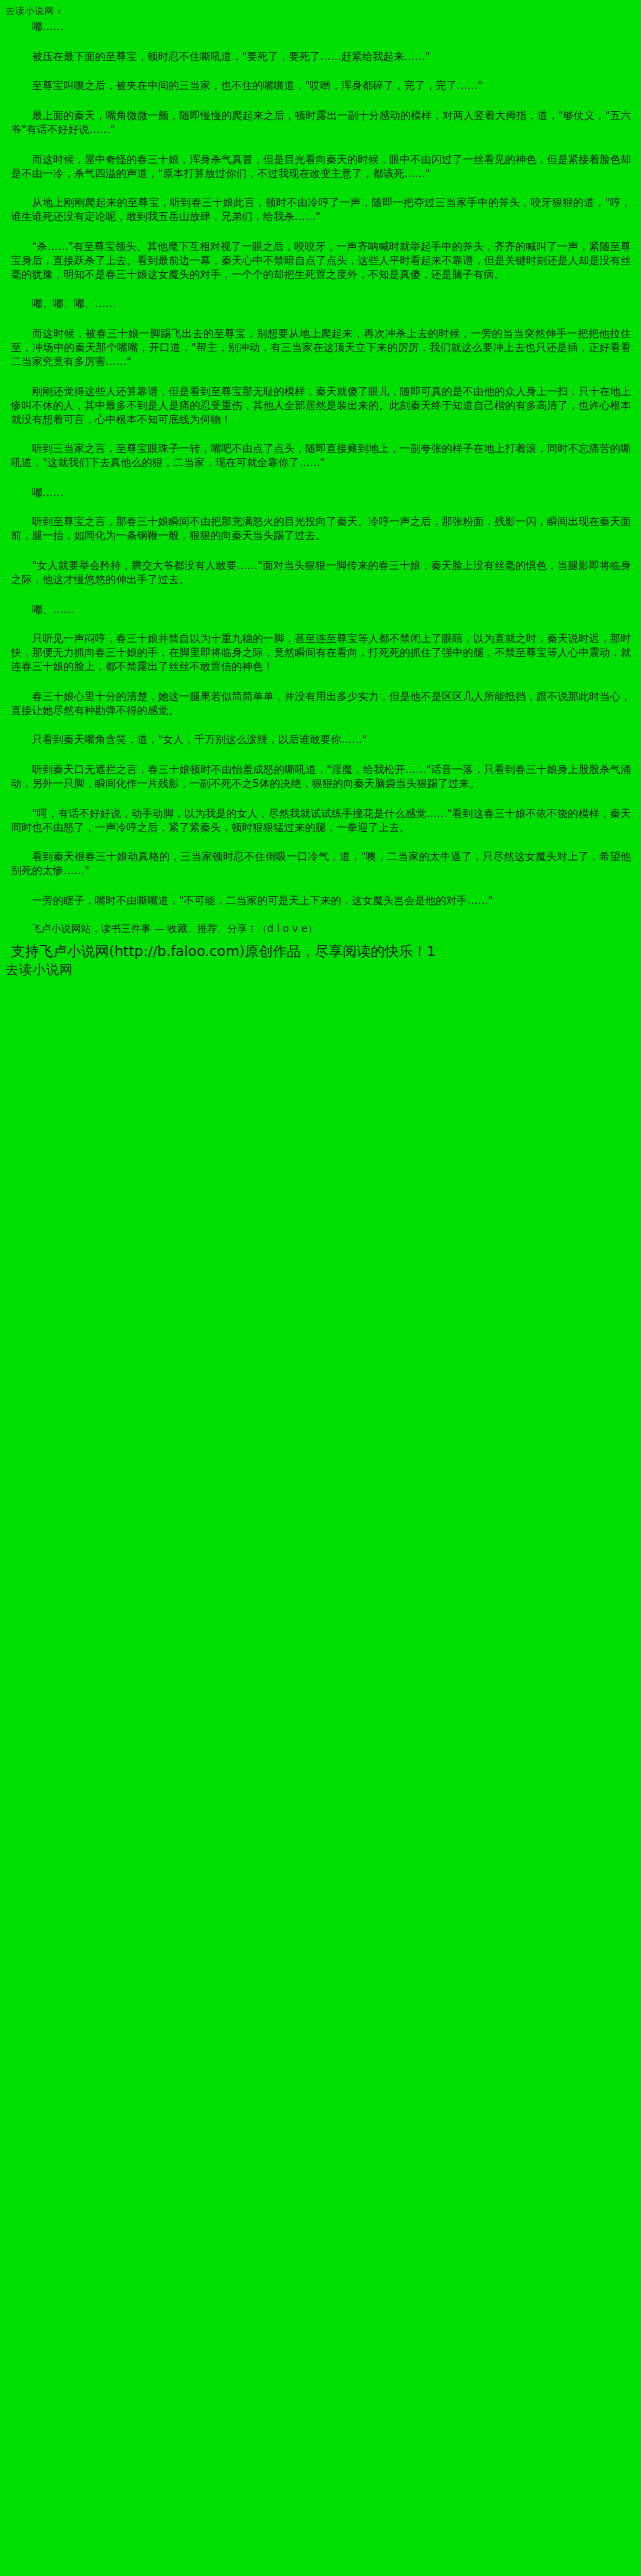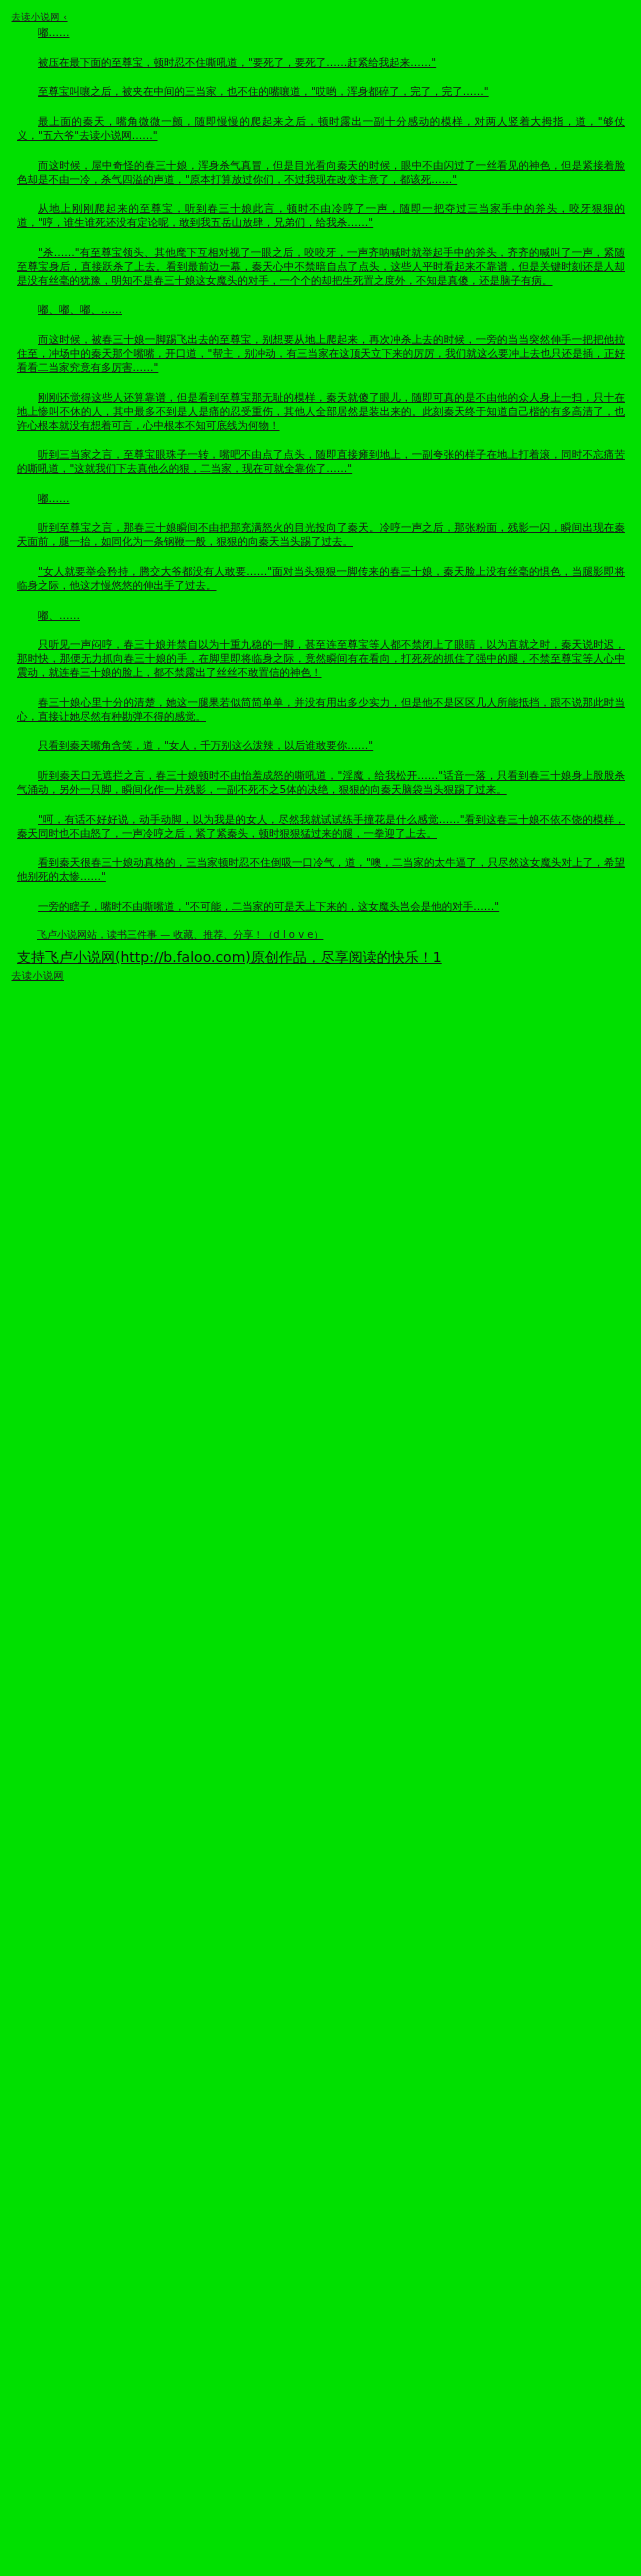--- a/index.html
+++ b/index.html
@@ -12,23 +12,22 @@
     font-family: "DejaVu Sans", "Liberation Sans", sans-serif;
     color: #1a1a1a;
     font-size: 10px;
     line-height: 13.8px;
   }
   .page {
     width: 642px;
     min-height: 2576px;
     position: relative;
     background: #00e000;
-    padding: 6px;
+    padding: 0;
     box-sizing: border-box;
-    text-decoration: underline;
   }
   .topbar {
     font-size: 9.2px;
     color: #222;
     padding: 3.7px 5.5px 1.8px 5.5px;
     letter-spacing: 0.5px;
   }
   .content {
     padding: 0 11px 0 11px;
   }
@@ -54,38 +53,38 @@
     color: #101010;
     text-indent: 0;
   }
   .siteid {
     font-size: 10px;
     color: #0a0a0a;
     margin: 5.5px 0 1.8px 0;
     letter-spacing: 0.3px;
   }
   .bottombar {
-    font-size: 10px;
+    font-size: 13px;
     color: #222;
     padding: 1.8px 5.5px 5.5px 5.5px;
     letter-spacing: 0.5px;
   }
 </style>
 </head>
 <body>
 
 <div class="page">
 
   <div class="topbar">去读小说网 ‹</div>
 
   <div class="content">
     <p class="para">嘟……</p>
     <p class="para">被压在最下面的至尊宝，顿时忍不住嘶吼道，"要死了，要死了……赶紧给我起来……"</p>
     <p class="para">至尊宝叫嚷之后，被夹在中间的三当家，也不住的嘴嚷道，"哎哟，浑身都碎了，完了，完了……"</p>
-    <p class="para">最上面的秦天，嘴角微微一颤，随即慢慢的爬起来之后，顿时露出一副十分感动的模样，对两人竖着大拇指，道，"够仗义，"五六爷"去读小说网……"</p>
+    <p class="para">最上面的秦天，嘴角微微一颤，随即慢慢的爬起来之后，顿时露出一副十分感动的模样，对两人竖着大拇指，道，"够仗义，"五六爷"有话不好好说……"</p>
     <p class="para">而这时候，屋中奇怪的春三十娘，浑身杀气真冒，但是目光看向秦天的时候，眼中不由闪过了一丝看见的神色，但是紧接着脸色却是不由一冷，杀气四溢的声道，"原本打算放过你们，不过我现在改变主意了，都该死……"</p>
     <p class="para">从地上刚刚爬起来的至尊宝，听到春三十娘此言，顿时不由冷哼了一声，随即一把夺过三当家手中的斧头，咬牙狠狠的道，"哼，谁生谁死还没有定论呢，敢到我五岳山放肆，兄弟们，给我杀……"</p>
     <p class="para">"杀……"有至尊宝领头、其他麾下互相对视了一眼之后，咬咬牙，一声齐呐喊时就举起手中的斧头，齐齐的喊叫了一声，紧随至尊宝身后，直接跃杀了上去。看到最前边一幕，秦天心中不禁暗自点了点头，这些人平时看起来不靠谱，但是关键时刻还是人却是没有丝毫的犹豫，明知不是春三十娘这女魔头的对手，一个个的却把生死置之度外，不知是真傻，还是脑子有病。</p>
     <p class="para">嘟、嘟、嘟、……</p>
     <p class="para">而这时候，被春三十娘一脚踢飞出去的至尊宝，别想要从地上爬起来，再次冲杀上去的时候，一旁的当当突然伸手一把把他拉住至，冲场中的秦天那个嘴嘴，开口道，"帮主，别冲动，有三当家在这顶天立下来的厉厉，我们就这么要冲上去也只还是插，正好看看二当家究竟有多厉害……"</p>
     <p class="para">刚刚还觉得这些人还算靠谱，但是看到至尊宝那无耻的模样，秦天就傻了眼儿，随即可真的是不由他的众人身上一扫，只十在地上惨叫不休的人，其中最多不到是人是痛的忍受重伤，其他人全部居然是装出来的。此刻秦天终于知道自己楷的有多高清了，也许心根本就没有想着可言，心中根本不知可底线为何物！</p>
     <p class="para">听到三当家之言，至尊宝眼珠子一转，嘴吧不由点了点头，随即直接瘫到地上，一副夸张的样子在地上打着滚，同时不忘痛苦的嘶吼道，"这就我们下去真他么的狠，二当家，现在可就全靠你了……"</p>
     <p class="para">嘟……</p>
     <p class="para">听到至尊宝之言，那春三十娘瞬间不由把那充满怒火的目光投向了秦天。冷哼一声之后，那张粉面，残影一闪，瞬间出现在秦天面前，腿一抬，如同化为一条钢鞭一般，狠狠的向秦天当头踢了过去。</p>
     <p class="para">"女人就要举会矜持，腾交大爷都没有人敢要……"面对当头狠狠一脚传来的春三十娘，秦天脸上没有丝毫的惧色，当腿影即将临身之际，他这才慢悠悠的伸出手了过去。</p>

